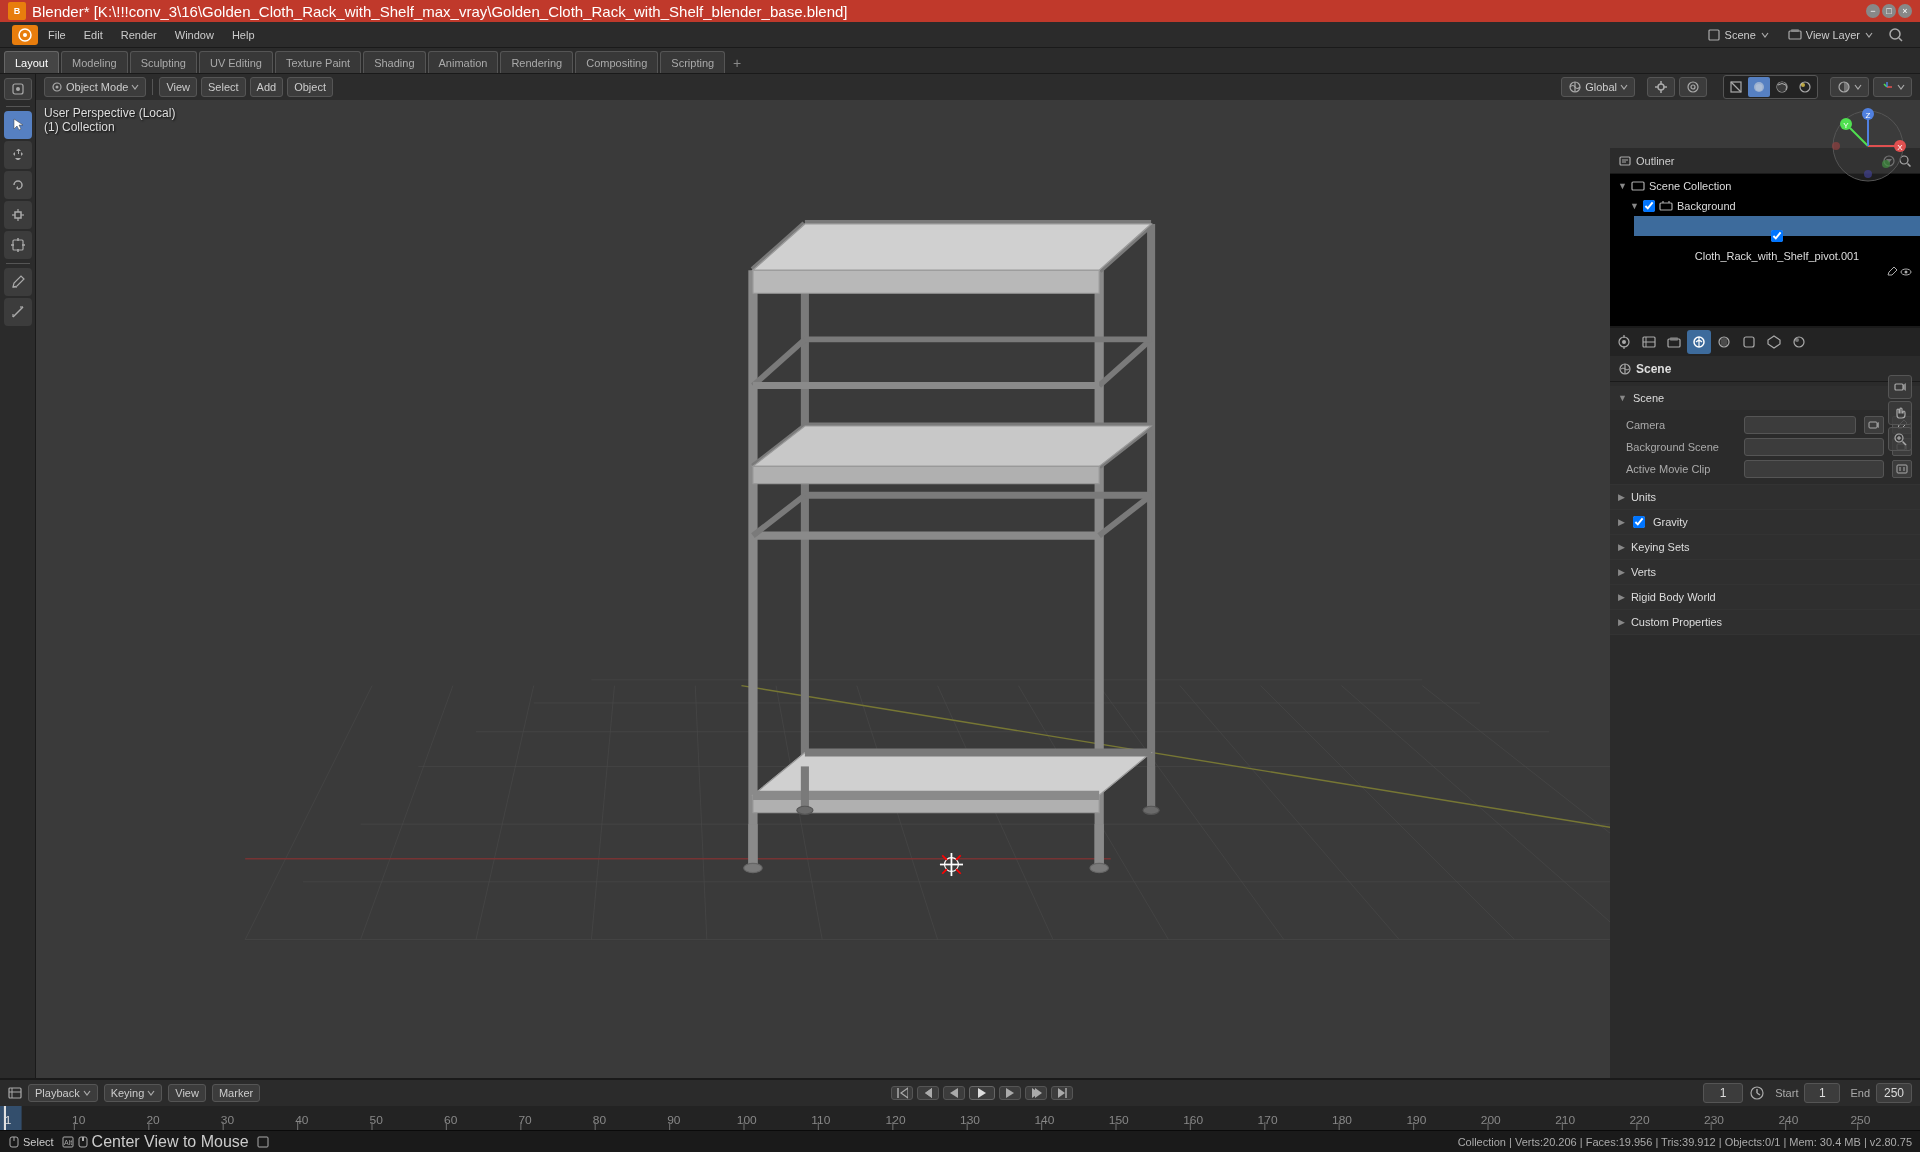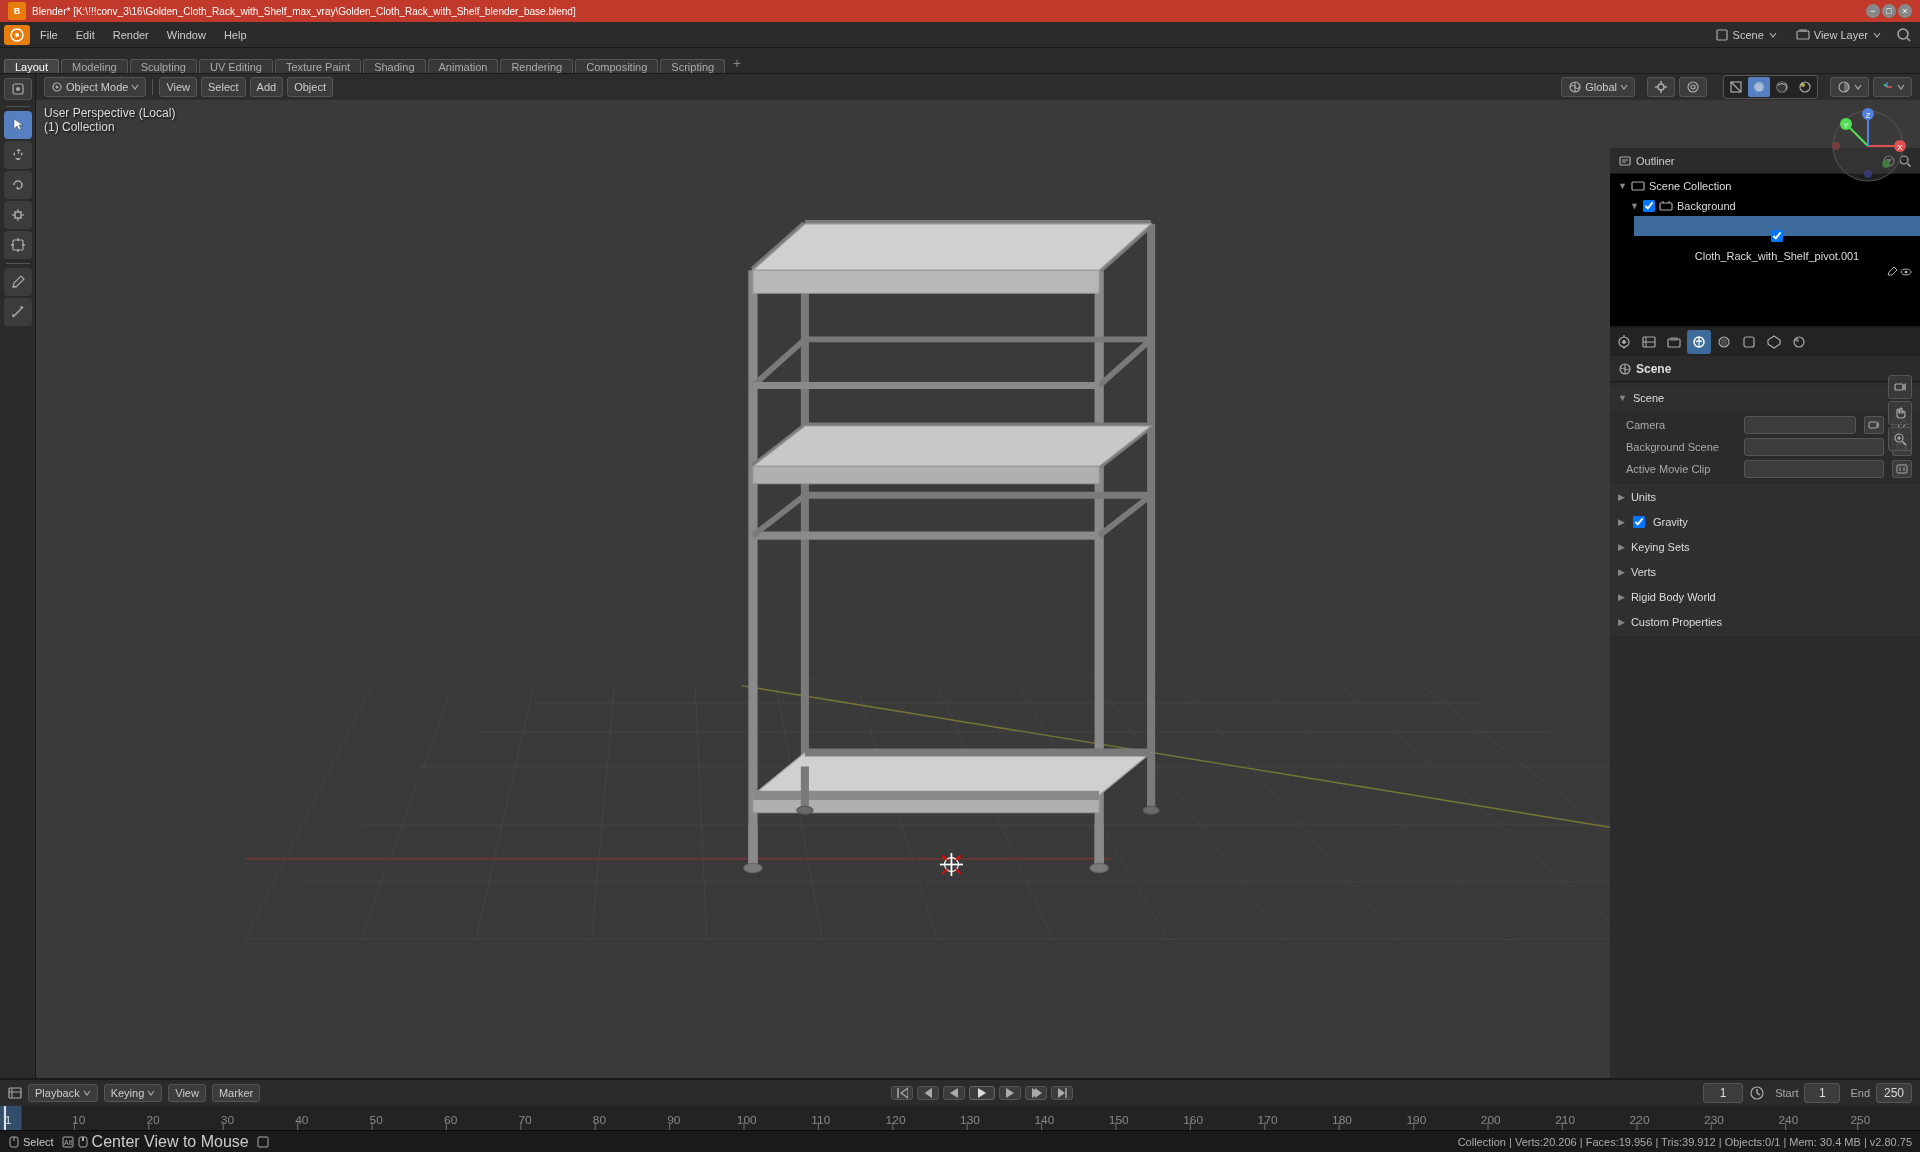--- a/index.html
+++ b/index.html
@@ -38,21 +38,21 @@
     .titlebar-btn.maximize { background: #888; }
     .titlebar-btn.close { background: #888; }
 
     
     #menubar {
       width: 100%;
       height: 26px;
       background: #2b2b2b;
       display: flex;
       align-items: center;
-      padding: 0 4px;
+      padding: 0 12px;
       gap: 2px;
       border-bottom: 1px solid #1a1a1a;
     }
     .menu-item {
       padding: 2px 8px;
       font-size: 11px;
       color: #ccc;
       cursor: pointer;
       border-radius: 3px;
       height: 20px;
@@ -73,21 +73,21 @@
     }
     .ws-tab {
       padding: 3px 10px;
       font-size: 11px;
       color: #aaa;
       cursor: pointer;
       border-radius: 3px 3px 0 0;
       background: #383838;
       border: 1px solid #555;
       border-bottom: none;
-      height: 14px;
+      height: 22px;
       display: flex; align-items: center;
     }
     .ws-tab-add {
       width: 20px; height: 20px;
       display: flex; align-items: center; justify-content: center;
       color: #888; font-size: 14px; cursor: pointer;
       padding: 0;
     }
 
     
@@ -372,21 +372,21 @@
       width: 2px;
       background: #e0e0e0;
       z-index: 5;
     }
   </style>
 </head>
 <body>
 
 <div id="titlebar">
   <div id="titlebar-icon" style="width:18px;height:18px;background:#e87d0d;border-radius:2px;display:flex;align-items:center;justify-content:center;color:white;font-size:9px;font-weight:bold;margin-right:6px;flex-shrink:0;">B</div>
-  <div style="flex:1;font-size:10px;color:white;overflow:hidden;text-overflow:ellipsis;white-space:nowrap;">Blender* [K:\!!!conv_3\16\Golden_Cloth_Rack_with_Shelf_max_vray\Golden_Cloth_Rack_with_Shelf_blender_base.blend]</div>
+  <div style="flex:1;font-size:15px;color:white;overflow:hidden;text-overflow:ellipsis;white-space:nowrap;">Blender* [K:\!!!conv_3\16\Golden_Cloth_Rack_with_Shelf_max_vray\Golden_Cloth_Rack_with_Shelf_blender_base.blend]</div>
   <div id="titlebar-controls">
     <div class="titlebar-btn minimize">−</div>
     <div class="titlebar-btn maximize">□</div>
     <div class="titlebar-btn close">×</div>
   </div>
 </div>
 
 <div id="menubar">
   <div class="menu-item" style="background:#e87d0d;color:white;font-weight:bold;padding:2px 6px;">
     <svg width="14" height="14" viewBox="0 0 14 14">

